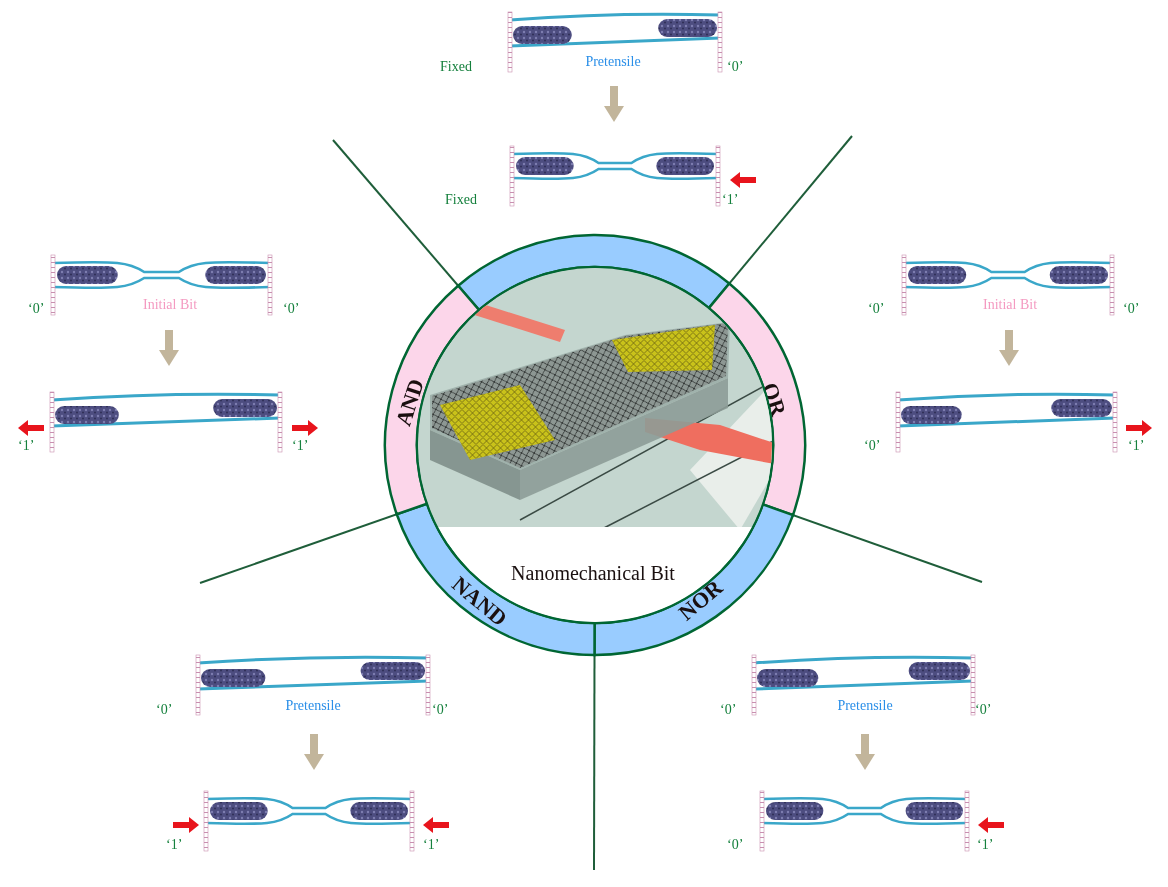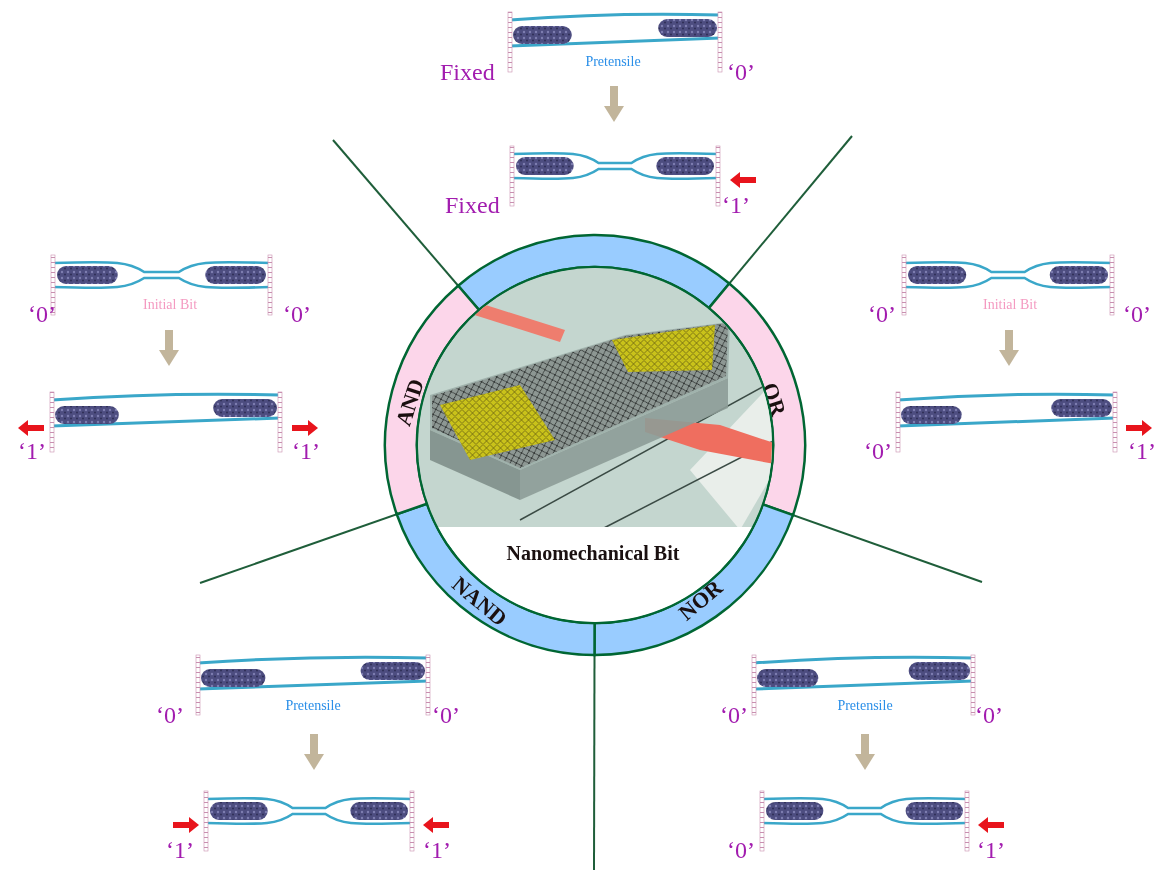--- a/index.html
+++ b/index.html
@@ -1,18 +1,18 @@
 <!DOCTYPE html>
 <html><head>
 <meta charset="utf-8">
 <style>
   html, body { margin:0; padding:0; background:#ffffff; }
   body { width:1168px; height:887px; position:relative; overflow:hidden; font-family:"Liberation Serif", "DejaVu Serif", serif; }
   #stage { position:absolute; left:0; top:0; width:1168px; height:887px; }
-  .lbl { position:absolute; font-family:"Liberation Serif", "DejaVu Serif", serif; font-size:24px; color:#a21caf; white-space:nowrap; line-height:1; }
+  .lbl { position:absolute; font-family:"Liberation Serif", "DejaVu Serif", serif; font-size:14px; color:#15803d; white-space:nowrap; line-height:1; }
   .caption { position:absolute; font-family:"Liberation Serif", "DejaVu Serif", serif; font-size:14px; white-space:nowrap; line-height:1; transform:translateX(-50%); }
   .ring-text { font-family:"Liberation Serif", "DejaVu Serif", serif; font-weight:bold; font-size:22px; fill:#1a1010; }
   .center-title { position:absolute; font-family:"Liberation Serif", "DejaVu Serif", serif; font-size:20px; color:#1a1010; transform:translateX(-50%); white-space:nowrap; }
 </style>
 </head>
 <body>
 
 <div id="stage">
   <svg id="svg" width="1168" height="887" viewBox="0 0 1168 887" style="position:absolute;left:0;top:0">
     <defs>
@@ -153,21 +153,21 @@
         <path d="M762,823 C823.5,825 833.75,824 848.1,814 L880.9,814 C895.25,824 905.5,825 967,823" fill="none" stroke="#3aa7c9" stroke-width="2.6"></path>
         <rect x="766" y="802" width="57.400000000000006" height="18" rx="9" ry="9" fill="url(#clusterPat)"></rect>
         <rect x="905.6" y="802" width="57.400000000000006" height="18" rx="9" ry="9" fill="url(#clusterPat)"></rect>
         <rect x="760" y="791" width="4" height="60" fill="url(#clampPat)" stroke="#c98fb0" stroke-width="0.6"></rect>
         <rect x="965" y="791" width="4" height="60" fill="url(#clampPat)" stroke="#c98fb0" stroke-width="0.6"></rect>
         <rect x="986" y="822" width="18" height="6" fill="#e8141c"></rect>
         <polygon points="988,817 978,825 988,833" fill="#e8141c"></polygon>
       </g>
   </svg>
 
-  <div class="center-title" style="left:593px; top:542px;font-weight:bold;">Nanomechanical Bit</div>
+  <div class="center-title" style="left:593px; top:562px;">Nanomechanical Bit</div>
 
   <div>
     <span class="lbl" style="left:440px; top:60px;">Fixed</span>
     <span class="caption" style="left:613px; top:55px; color:#2b8fe8;">Pretensile</span>
     <span class="lbl" style="left:727px; top:60px;">‘0’</span>
     <span class="lbl" style="left:445px; top:193px;">Fixed</span>
     <span class="lbl" style="left:722px; top:193px;">‘1’</span>
   </div>
 
   <div>

